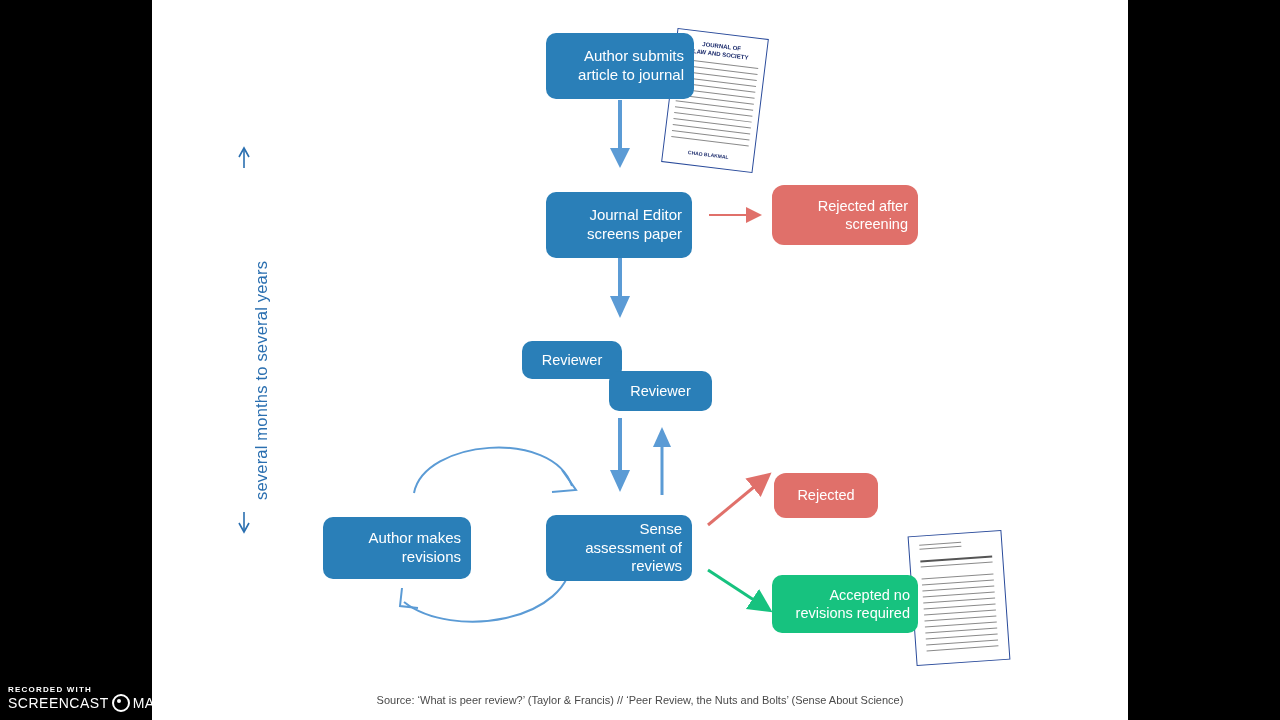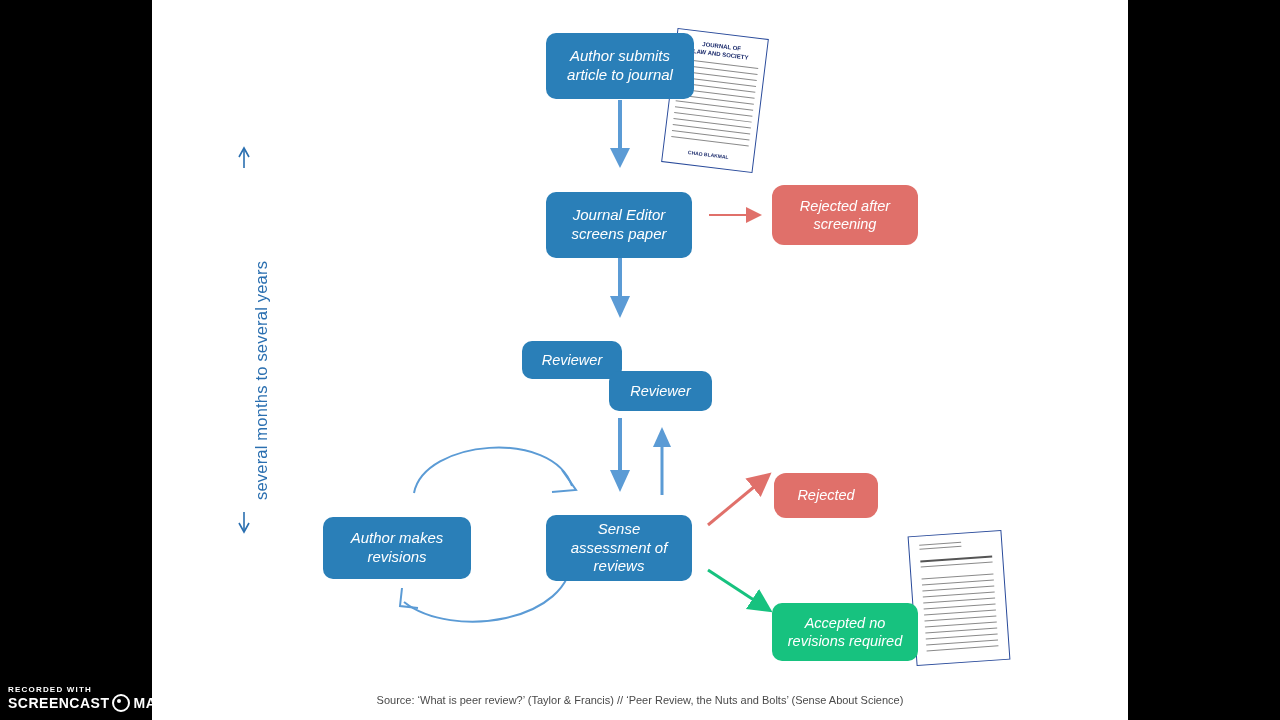--- a/index.html
+++ b/index.html
@@ -1,40 +1,40 @@
 <!DOCTYPE html>
 <html><head>
 <meta charset="utf-8">
 <style>
   html,body{margin:0;padding:0;background:#000;}
   body{width:1280px;height:720px;overflow:hidden;font-family:"Liberation Sans",sans-serif;}
   #stage{position:relative;width:1280px;height:720px;background:#000;}
   #slide{position:absolute;left:152px;top:0;width:976px;height:720px;background:#fff;}
 
-  .node{position:absolute;border-radius:10px;display:flex;align-items:center;justify-content:center;text-align:center;color:#fff;line-height:1.25;font-style:italic;}
+  .node{position:absolute;border-radius:10px;display:flex;align-items:center;justify-content:center;text-align:right;color:#fff;line-height:1.25;}
   .blue{background:#2a7fb8;}
   .red{background:#e0706a;border-radius:12px;}
   .green{background:#17c27f;}
 
   .vlabel{position:absolute;color:#2a6fb0;font-size:16.5px;letter-spacing:.2px;white-space:nowrap;
           transform:rotate(-90deg);transform-origin:left top;}
 
   .src{position:absolute;left:0;right:0;bottom:14px;text-align:center;color:#4a4a4a;font-size:11px;}
 
   svg.overlay{position:absolute;left:0;top:0;width:976px;height:720px;pointer-events:none;}
 
   
   .paper{position:absolute;background:#fff;border:1px solid #2a4b9b;}
   .paper .ln{position:absolute;background:#8a8a8a;height:1px;}
   .paper .hd{position:absolute;color:#1a2a6b;font-weight:bold;text-align:center;}
 
   
   .wm{position:absolute;left:8px;bottom:8px;color:#fff;}
   .wm .t1{font-size:8px;letter-spacing:1.2px;font-weight:bold;}
-  .wm .t2{font-size:14px;letter-spacing:.5px;font-weight:bold;display:flex;align-items:center;gap:3px;}
+  .wm .t2{font-size:14px;letter-spacing:.5px;font-weight:normal;display:flex;align-items:center;gap:3px;}
   .wm .dot{width:14px;height:14px;border-radius:50%;border:2px solid #fff;display:inline-block;position:relative;}
   .wm .dot:after{content:"";position:absolute;left:3px;top:3px;width:4px;height:4px;border-radius:50%;background:#fff;}
 </style>
 </head>
 <body>
 
 <div id="stage">
   <div id="slide">
 
     <svg class="overlay" viewBox="0 0 976 720">
@@ -153,21 +153,21 @@
     <div class="node blue" style="left:370px;top:341px;width:100px;height:38px;font-size:14.5px;">Reviewer</div>
 
     <div class="node blue" style="left:457px;top:371px;width:103px;height:40px;font-size:14.5px;">Reviewer</div>
 
     <div class="node blue" style="left:171px;top:517px;width:148px;height:62px;font-size:15px;padding:0 10px;box-sizing:border-box;">Author makes revisions</div>
 
     <div class="node blue" style="left:394px;top:515px;width:146px;height:66px;font-size:15px;padding:0 10px;box-sizing:border-box;">Sense assessment of reviews</div>
 
     <div class="node red" style="left:622px;top:473px;width:104px;height:45px;font-size:14.5px;">Rejected</div>
 
-    <div class="node green" style="left:620px;top:575px;width:146px;height:58px;font-size:14.5px;padding:0 8px;box-sizing:border-box;margin-top:28px;">Accepted no revisions required</div>
+    <div class="node green" style="left:620px;top:575px;width:146px;height:58px;font-size:14.5px;padding:0 8px;box-sizing:border-box;">Accepted no revisions required</div>
 
     <div class="src">Source: ‘What is peer review?’ (Taylor &amp; Francis)  // ‘Peer Review, the Nuts and Bolts’ (Sense About Science)</div>
   </div>
 
   <div class="wm">
     <div class="t1">RECORDED WITH</div>
     <div class="t2">
       <span>SCREENCAST</span>
       <span class="dot"></span>
       <span>MATIC</span>

